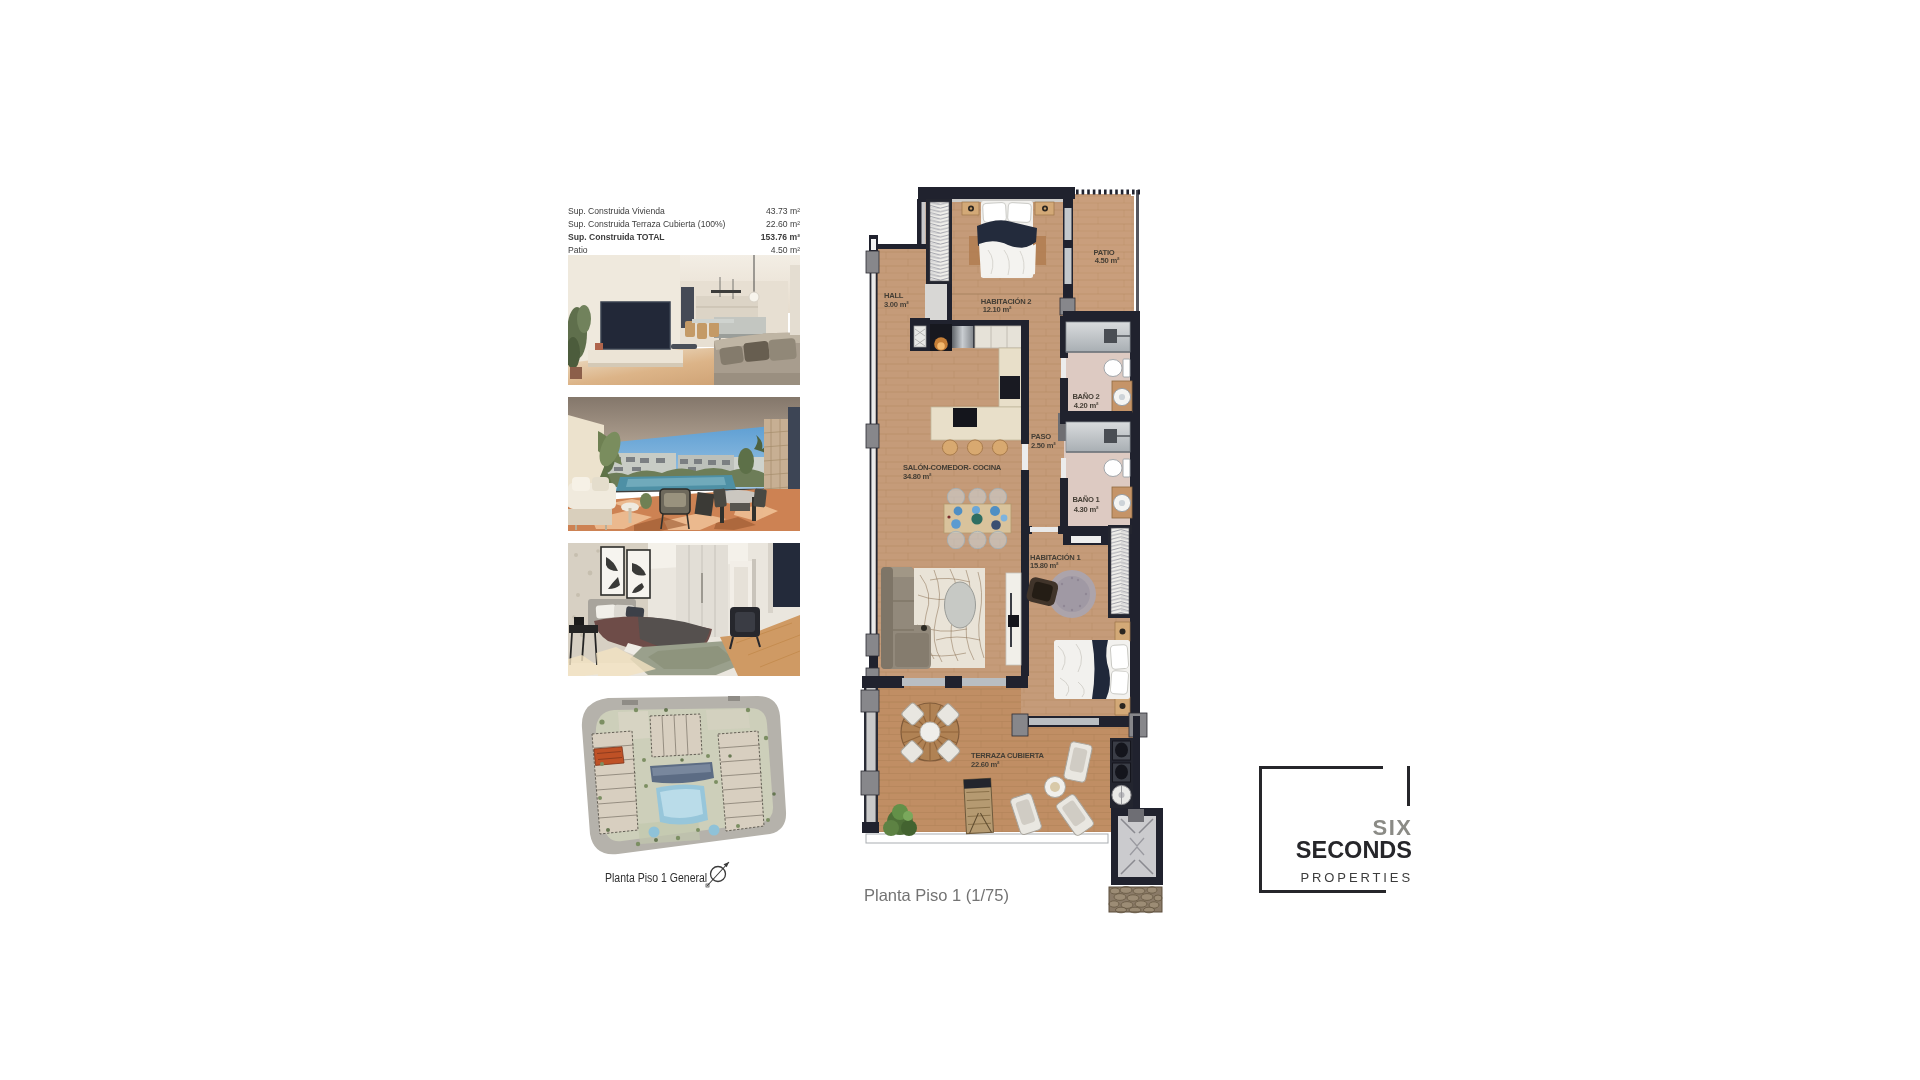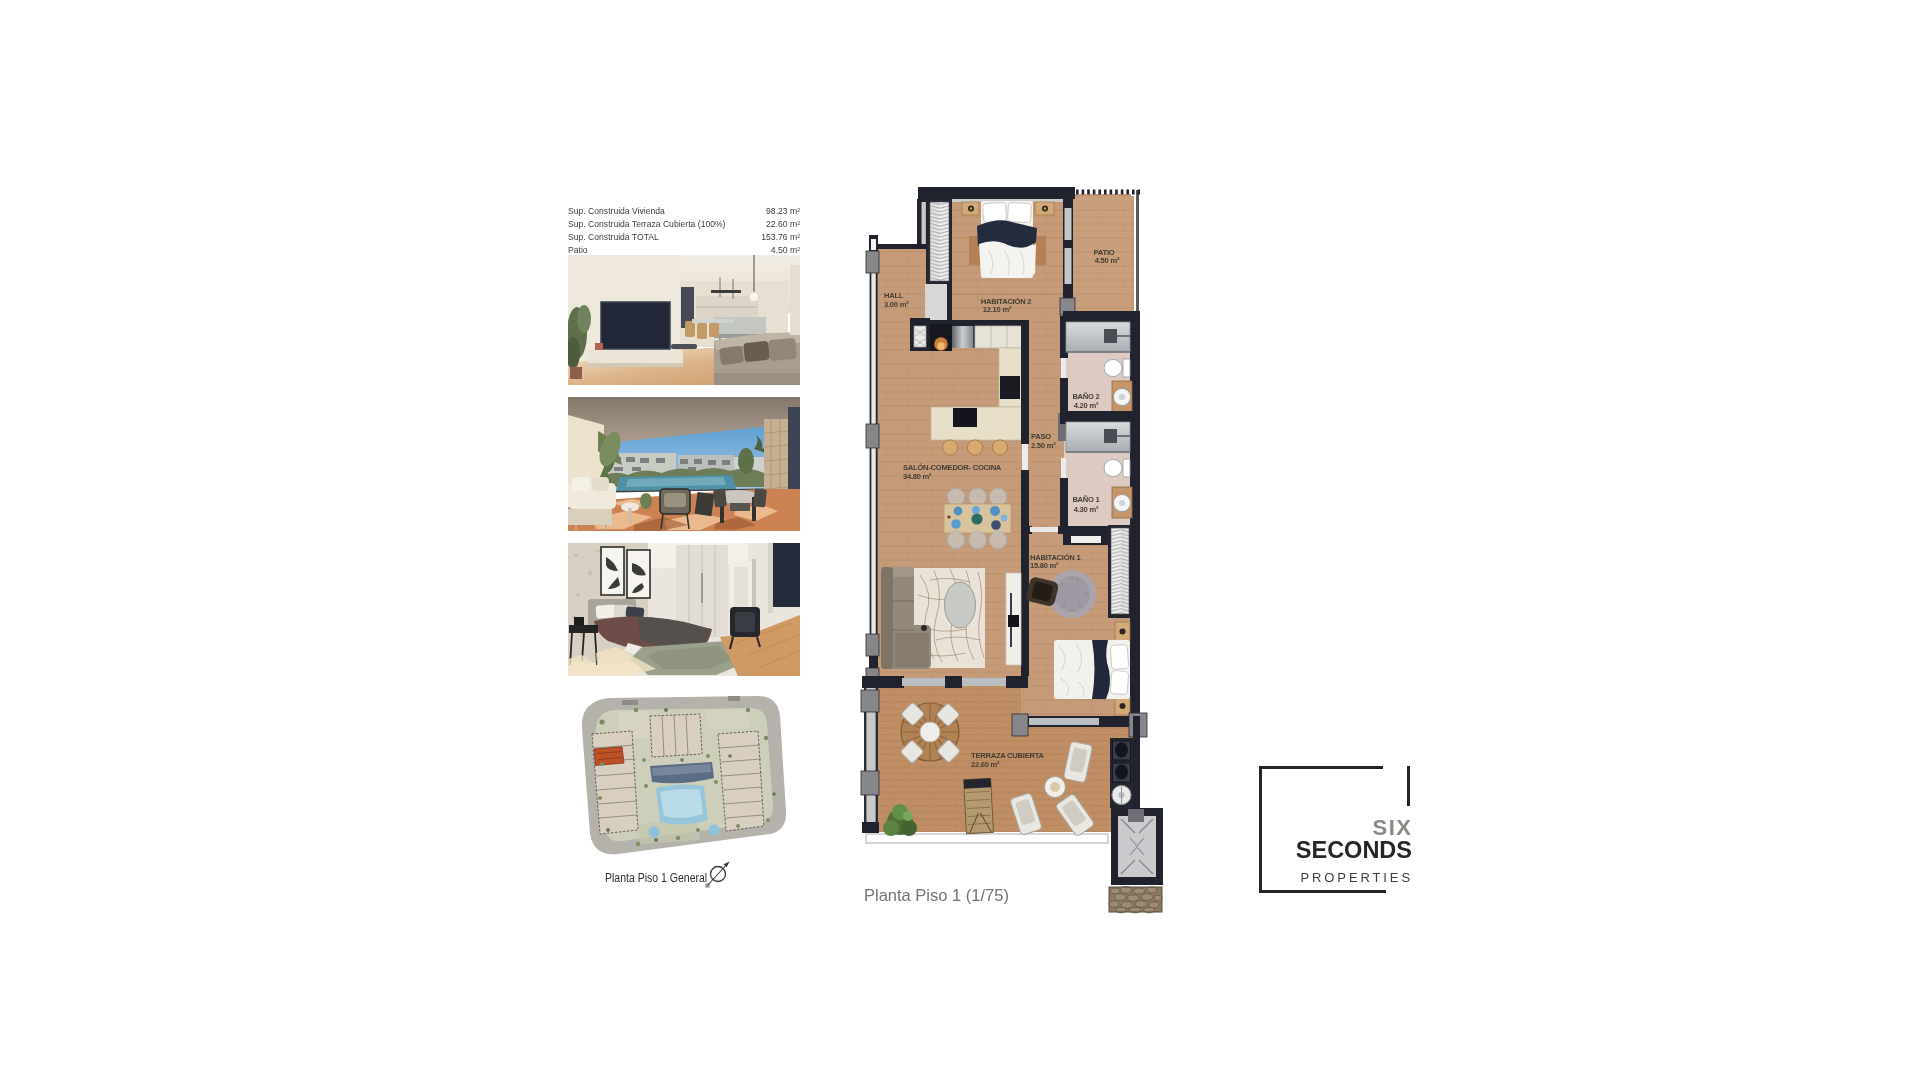--- a/index.html
+++ b/index.html
@@ -4,23 +4,23 @@
 <style>
   html,body{margin:0;padding:0;}
   body{width:1920px;height:1080px;background:#ffffff;overflow:hidden;position:relative;
        font-family:"Liberation Sans", sans-serif;}
   .abs{position:absolute;}
 </style>
 </head>
 <body>
 
 <div class="abs" style="left:568px;top:177px;width:232px;font-size:8.6px;color:#3d3d3d;line-height:13px;">
-  <div style="position:relative;margin-top:28px;"><span>Sup. Construida Vivienda</span><span style="position:absolute;right:0;">98.23 m²</span></div>
+  <div style="position:relative;margin-top:28px;"><span>Sup. Construida Vivienda</span><span style="position:absolute;right:0;">43.73 m²</span></div>
   <div style="position:relative;"><span>Sup. Construida Terraza Cubierta (100%)</span><span style="position:absolute;right:0;">22.60 m²</span></div>
-  <div style="position:relative;font-weight:normal;"><span>Sup. Construida TOTAL</span><span style="position:absolute;right:0;">153.76 m²</span></div>
+  <div style="position:relative;font-weight:bold;"><span>Sup. Construida TOTAL</span><span style="position:absolute;right:0;">153.76 m²</span></div>
   <div style="position:relative;"><span>Patio</span><span style="position:absolute;right:0;">4.50 m²</span></div>
 </div>
 
 <svg class="abs" style="left:568px;top:255px;" width="232" height="130" viewBox="0 0 232 130">
   <defs>
     <linearGradient id="p1c" x1="0" y1="0" x2="0" y2="1">
       <stop offset="0" stop-color="#f3eee5"></stop>
         <stop offset="1" stop-color="#e6dccd"></stop>
     </linearGradient>
     <linearGradient id="p1f" x1="0" y1="0" x2="1" y2="1">

